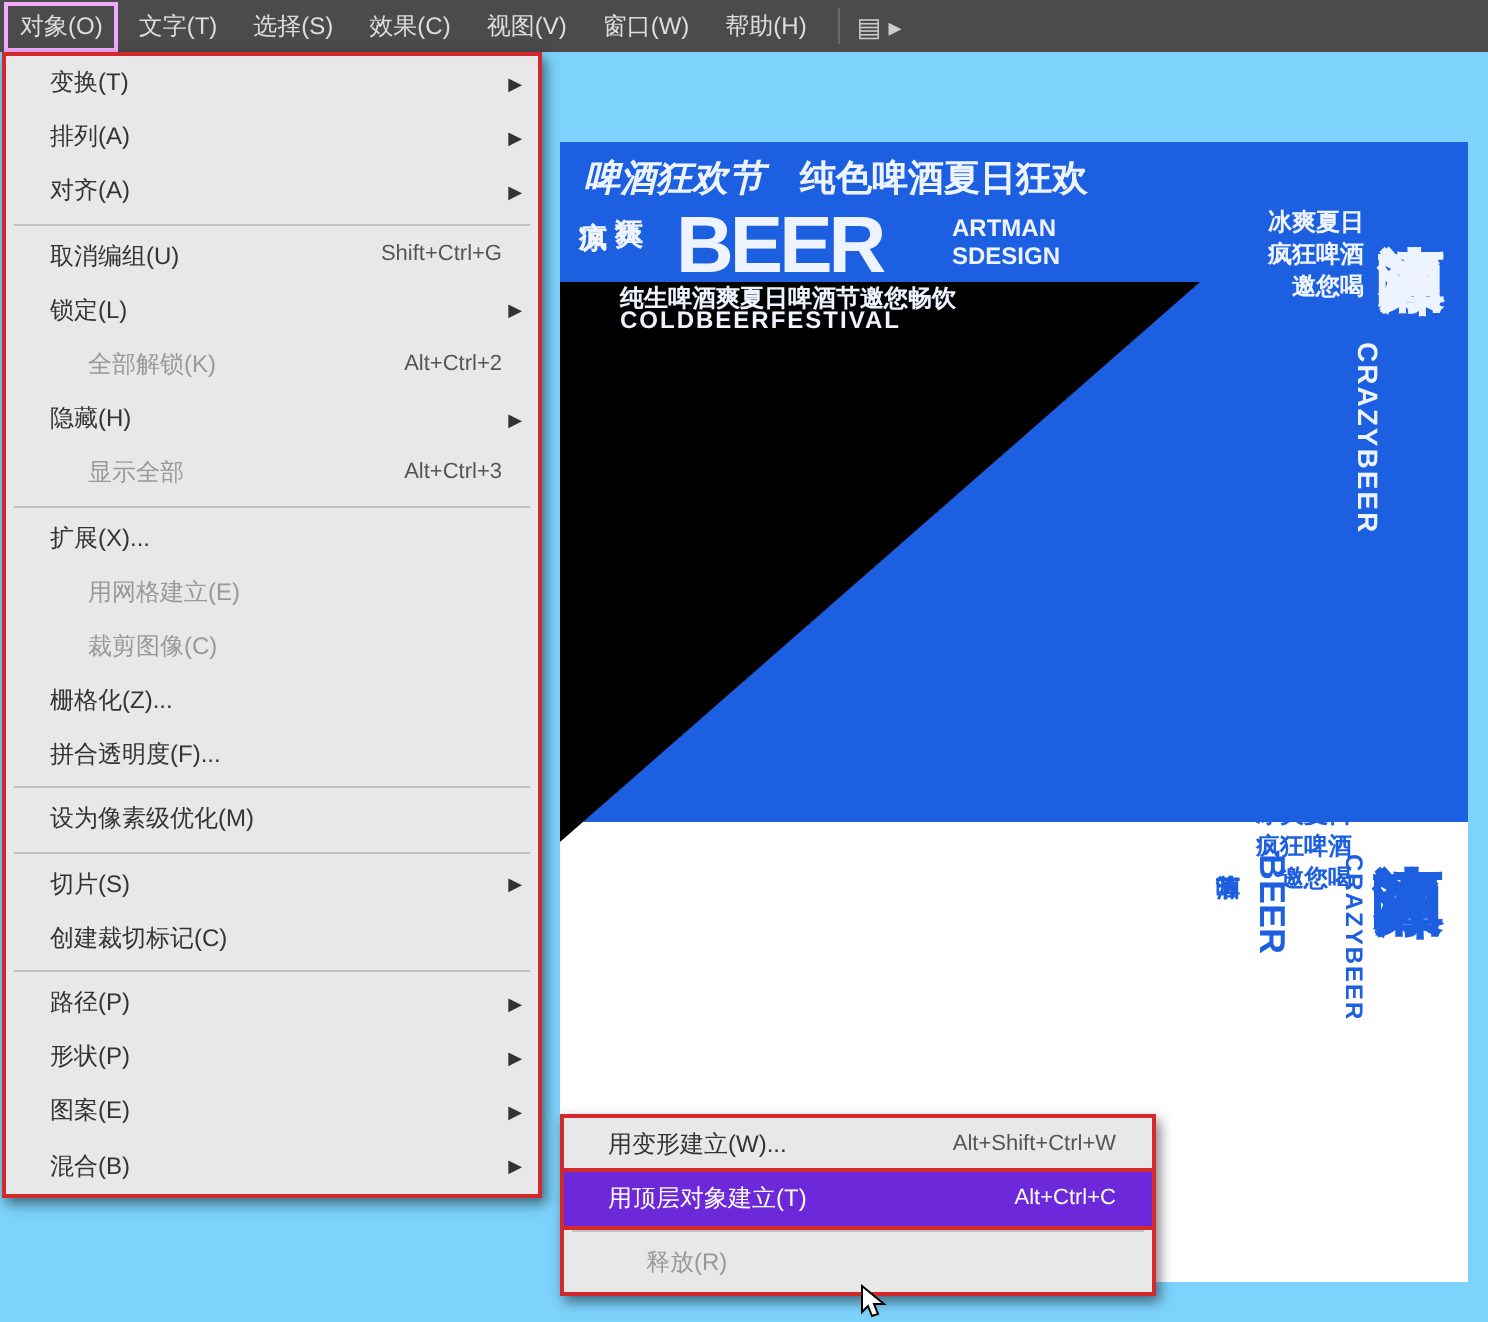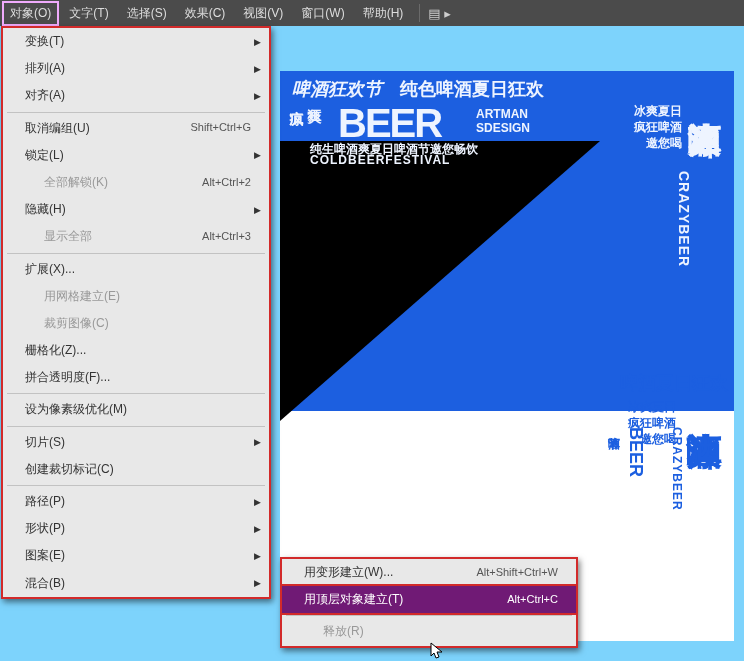--- a/index.html
+++ b/index.html
@@ -98,21 +98,21 @@
   display: flex;
   align-items: center;
   justify-content: space-between;
   padding: 4px 18px 4px 22px;
   color: #333;
   position: relative;
   line-height: 1.6;
 }
 .row.disabled { color: #999; padding-left: 41px; }
 .row.highlighted {
-  background: #701a75;
+  background: #6d28d9;
   border: 2px solid #d22a2a;
   margin: -2px;
   color: #fff;
   align-items: center;
 }
 .row .arrow {
   position: absolute;
   right: 8px;
   top: 50%;
   transform: translateY(-50%);

